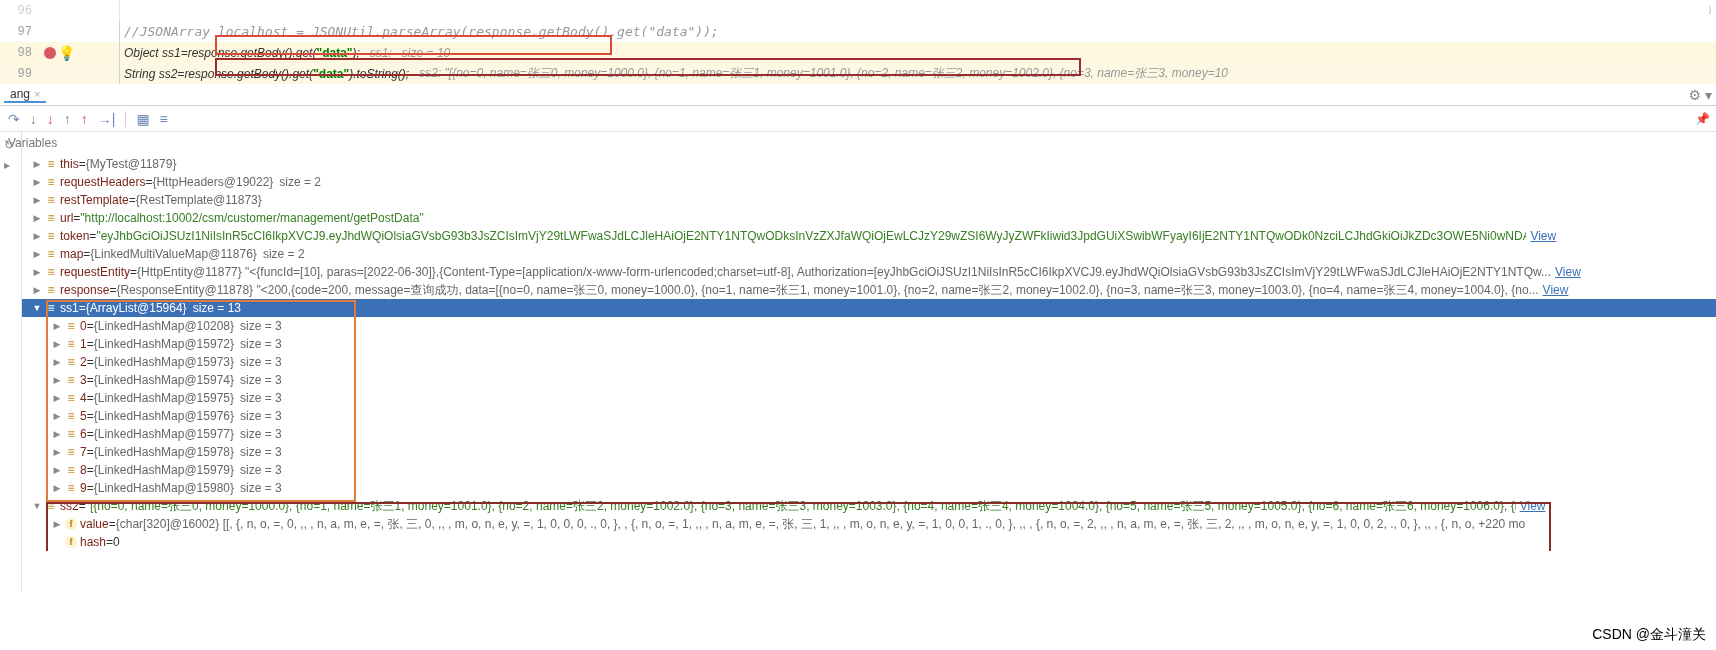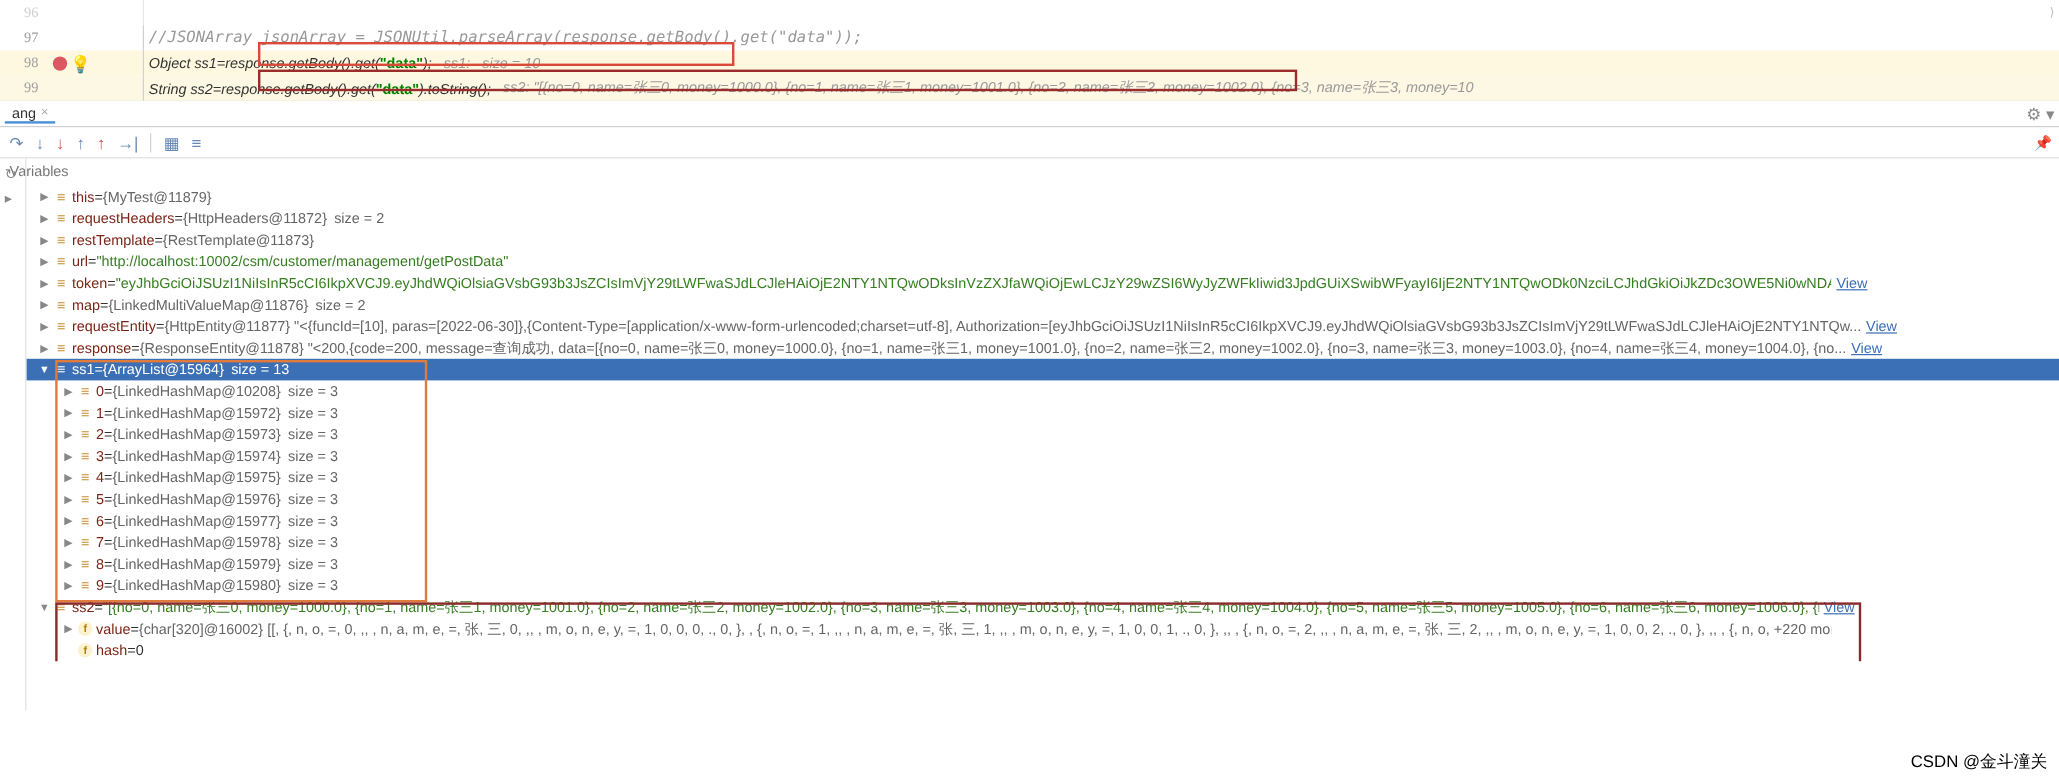--- a/index.html
+++ b/index.html
@@ -1,20 +1,20 @@
 <!DOCTYPE html>
 <html><head>
 <meta charset="utf-8">
 <style>
 * { margin: 0; padding: 0; box-sizing: border-box; font-family: "Segoe UI", Arial, sans-serif; font-size: 12px; }
 body { background: #fff; color: #333; width: 1716px; height: 650px; overflow: hidden; position: relative; }
 
 .code-area { position: relative; height: 84px; border-bottom: 1px solid #d0d0d0; }
 .code-line { display: flex; height: 21px; align-items: center; }
-.gutter-num { width: 40px; text-align: right; padding-right: 8px; color: #a0a0a0; font-family: Liberation Serif, serif; }
+.gutter-num { width: 40px; text-align: right; padding-right: 8px; color: #a0a0a0; font-family: Liberation Mono, monospace; }
 .gutter-icons { width: 40px; display: flex; align-items: center; justify-content: center; gap: 2px; }
 .gutter-sep { width: 40px; border-right: 1px solid #d0d0d0; height: 100%; margin-right: 4px; }
 .code-content { font-family: "Consolas", monospace; font-size: 13px; white-space: pre; display: flex; align-items: center; }
 .code-grey-italic { color: #999; font-style: italic; }
 .code-str { color: #008000; font-weight: bold; }
 .code-plain { color: #333; font-style: italic; }
 .breakpoint { width: 12px; height: 12px; border-radius: 50%; background: #db5860; }
 .bulb { color: #f0a732; font-size: 14px; }
 .line-hl { background: #fff8e0; }
 .line-yellow { background: #fcf8e3; }
@@ -65,21 +65,21 @@
 <div class="code-area">
   <div class="code-line" style="opacity:0.5">
     <span class="gutter-num">96</span>
     <span class="gutter-icons"></span>
     <span class="gutter-sep"></span>
   </div>
   <div class="code-line">
     <span class="gutter-num">97</span>
     <span class="gutter-icons"></span>
     <span class="gutter-sep"></span>
-    <span class="code-content code-grey-italic">//JSONArray jsonArray = JSONUtil.parseArray(response.getBody().get("data"));</span>
+    <span class="code-content code-grey-italic">//JSONArray localhost = JSONUtil.parseArray(response.getBody().get("data"));</span>
   </div>
   <div class="code-line line-hl">
     <span class="gutter-num">98</span>
     <span class="gutter-icons">
         <span class="breakpoint"></span>
         <span class="bulb">💡</span>
       </span>
     <span class="gutter-sep"></span>
     <span class="code-content"><span class="code-plain">Object ss1=</span><span class="code-plain">response.getBody().get(</span><span class="code-str">"data"</span><span class="code-plain">);</span><span class="code-grey-italic">   ss1:   size = 10</span></span>
   </div>
@@ -128,21 +128,21 @@
       <span class="var-icon obj-ico"></span>
       <span class="var-name">this</span>
       <span class="var-eq"> = </span>
       <span class="var-val">{MyTest@11879}</span>
     </div>
   <div class="var-row">
       <span class="expand-arrow">▶</span>
       <span class="var-icon obj-ico"></span>
       <span class="var-name">requestHeaders</span>
       <span class="var-eq"> = </span>
-      <span class="var-val">{HttpHeaders@11872}</span>
+      <span class="var-val">{HttpHeaders@19022}</span>
       <span class="size-badge">size = 2</span>
     </div>
   <div class="var-row">
       <span class="expand-arrow">▶</span>
       <span class="var-icon obj-ico"></span>
       <span class="var-name">restTemplate</span>
       <span class="var-eq"> = </span>
       <span class="var-val">{RestTemplate@11873}</span>
     </div>
   <div class="var-row">

